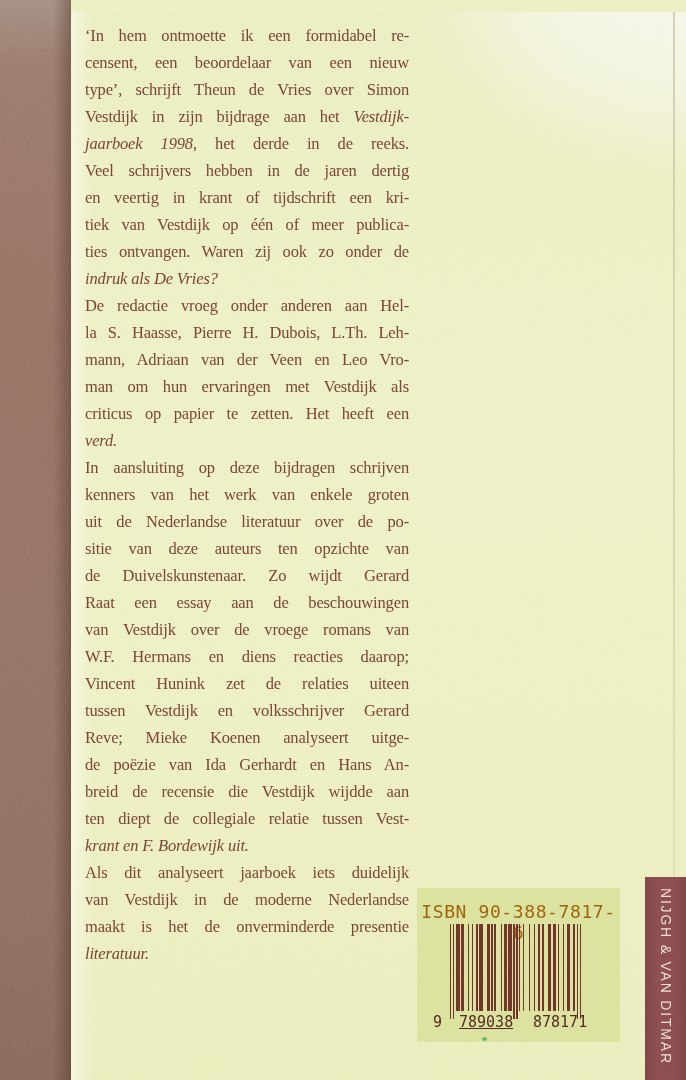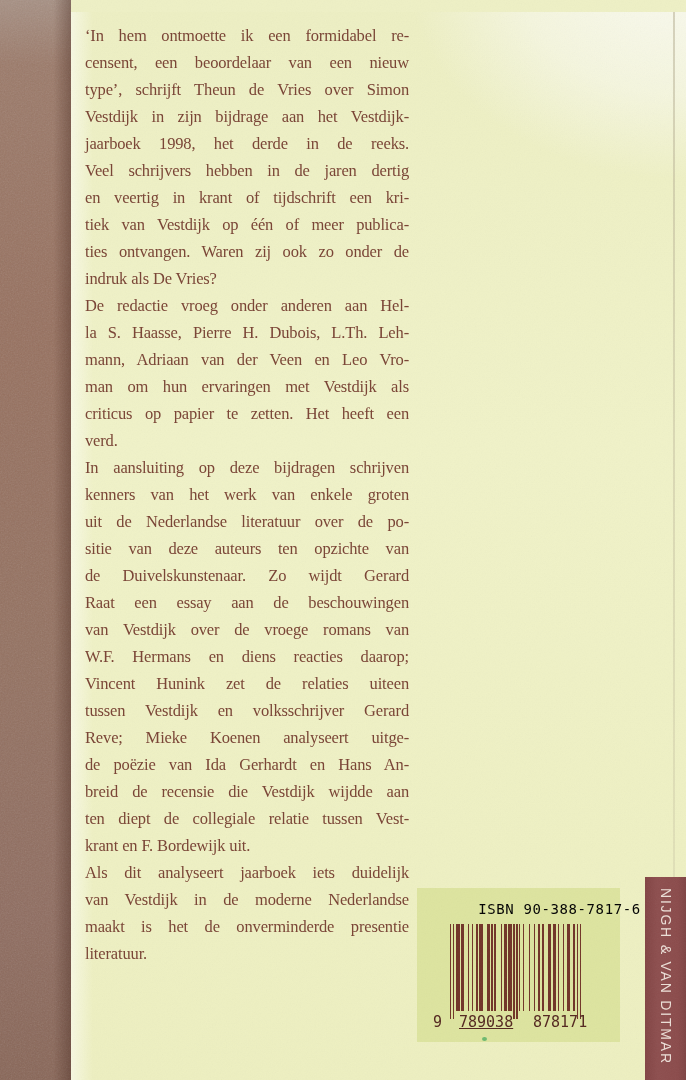--- a/index.html
+++ b/index.html
@@ -25,32 +25,31 @@
     position:absolute;left:602px;top:0;width:2px;height:876px;
     background:linear-gradient(to bottom, rgba(185,178,150,0.55), rgba(185,178,150,0.25));
   }
   
   .blurb{
     position:absolute;left:14px;top:10px;width:324px;
     color:#794334;font-size:16.5px;line-height:27px;letter-spacing:-0.15px;
   }
   .para{margin:0;}
   .line{text-align:justify;text-align-last:justify;white-space:normal;}
-  .line.endline{text-align-last:left;}
-  .it{}
+  .line.endline{text-align-last:left;font-style:italic;}
+  .it{font-style:italic;}
   
   .barcode-box{
     position:absolute;left:346px;top:876px;width:203px;height:154px;
     background:#dde49f;
   }
   .isbn-label{
     position:absolute;top:13px;left:0;width:100%;text-align:center;
-    font-family:"DejaVu Sans Mono",monospace;font-size:14px;letter-spacing:0.6px;
-    color:#000000;
-    padding-left:41px;
+    font-family:"DejaVu Sans Mono",monospace;font-size:18px;letter-spacing:0.6px;
+    color:#a16207;
   }
   .bars{position:absolute;left:33px;top:36px;width:131px;height:95px;}
   .digits{
     position:absolute;top:125px;left:0;width:100%;height:22px;
     font-family:"DejaVu Sans Mono",monospace;font-size:15px;color:#53271f;
   }
   .digits span{position:absolute;top:0;}
   .d-lead{left:16px;}
   .d-g1{left:42px;text-decoration:underline;}
   .d-g2{left:116px;}

